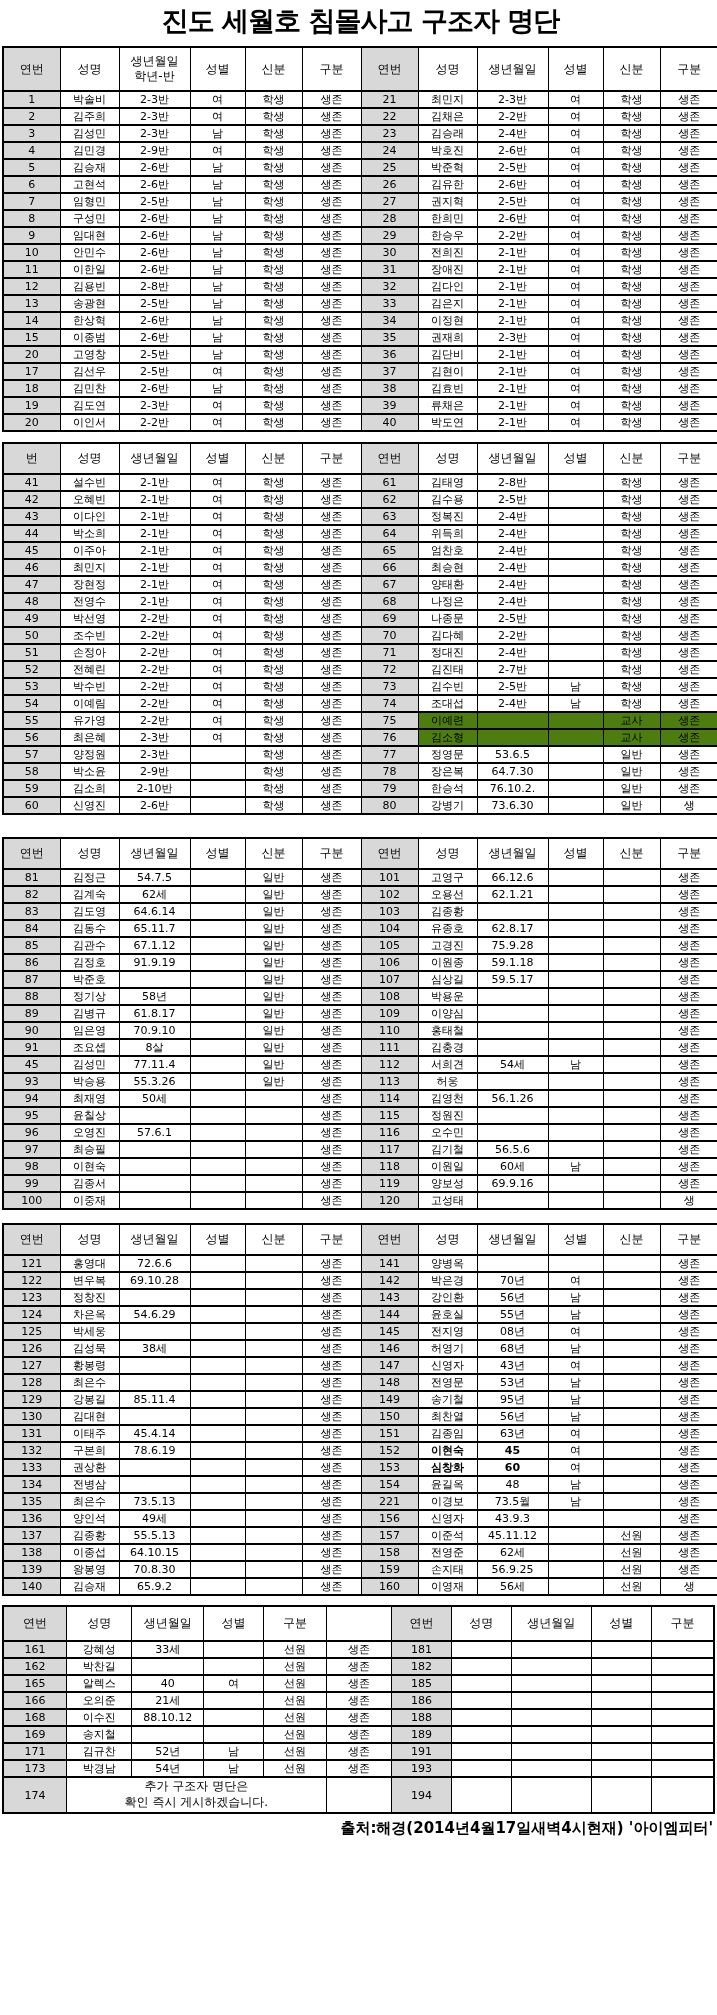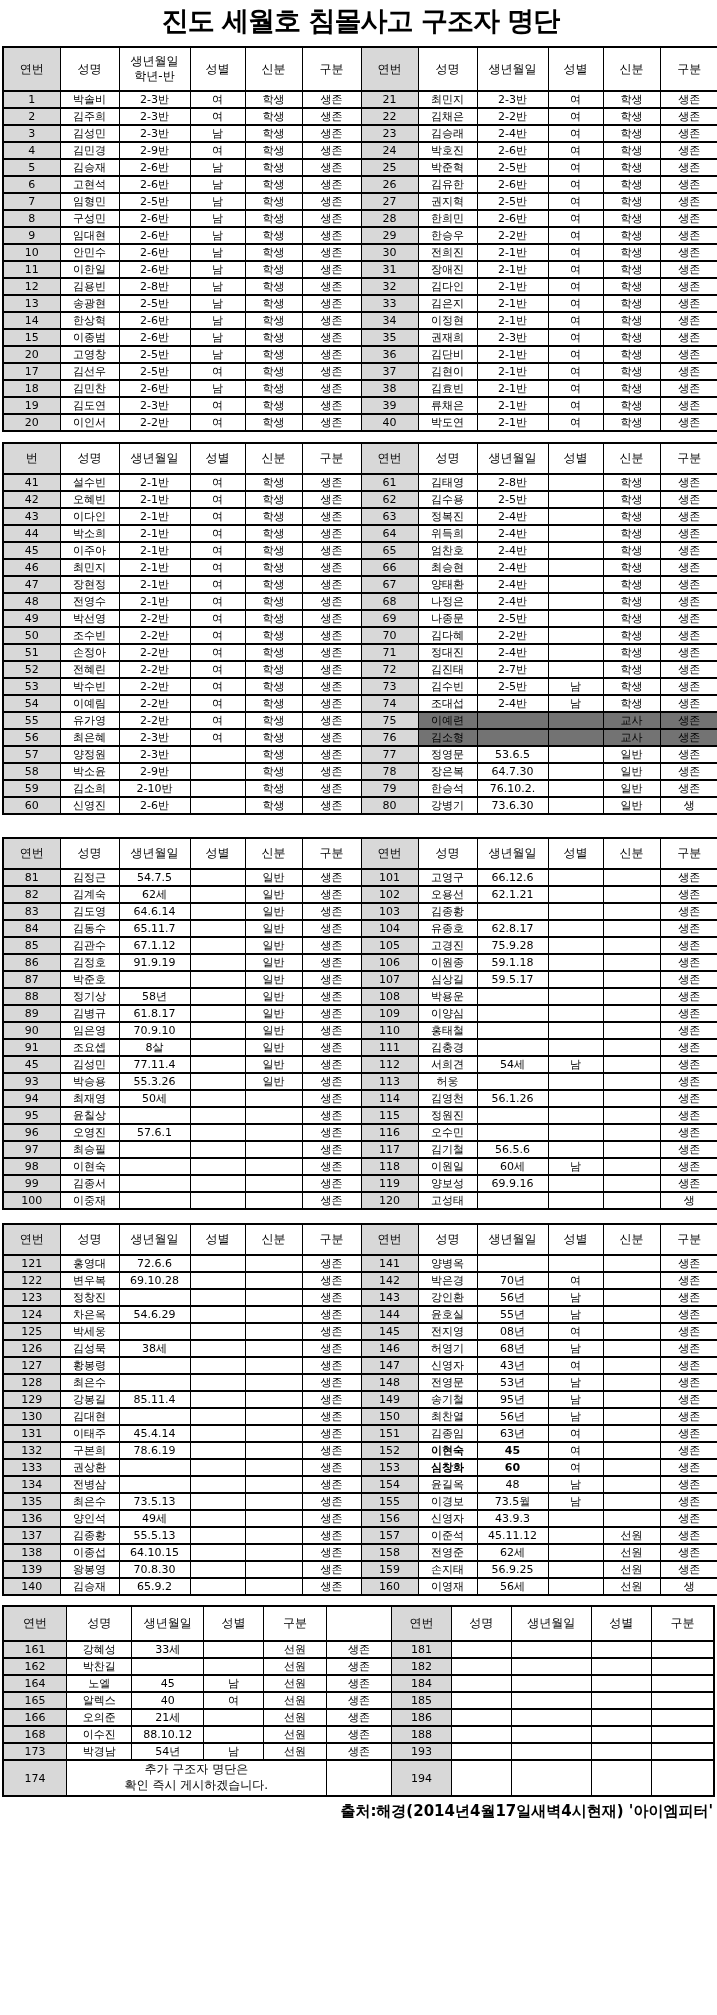--- a/index.html
+++ b/index.html
@@ -3,21 +3,21 @@
 <meta charset="utf-8">
 <style>
   html,body{margin:0;padding:0;background:#fff;}
   body{width:717px;color:#000;font-family:"DejaVu Sans",sans-serif;}
   .page-title{font-size:27px;font-weight:bold;text-align:center;margin:3px 0 7px 4px;letter-spacing:-1px;}
   table{border-collapse:collapse;table-layout:fixed;width:713px;margin-left:2px;border:2px solid #000;}
   th,td{border-left:1px solid #000;border-right:1px solid #000;border-top:2px solid #000;border-bottom:2px solid #000;
         padding:0;text-align:center;vertical-align:middle;overflow:hidden;white-space:nowrap;font-size:11px;}
   th{font-weight:normal;font-size:12px;white-space:pre-line;line-height:1.25;}
   .no{background:#d8d8d8;}
-  .shade{background:#737373;}
+  .shade{background:#4d7c0f;}
   .b{font-weight:bold;}
   .note-cell{white-space:pre-line;font-size:12px;line-height:1.3;margin-top:21px;}
   .s1{margin-top:2px}  .s1 tr{height:16px} .s1 tr.hd{height:44px}
   .s2{margin-top:10px} .s2 tr{height:16px} .s2 tr.hd{height:31px}
   .s3{margin-top:22px} .s3 tr{height:15px} .s3 tr.hd{height:31px}
   .s4{margin-top:13px} .s4 tr{height:16px} .s4 tr.hd{height:31px}
   .s5{margin-top:9px}  .s5 tr{height:17px} .s5 tr.hd{height:35px} .s5 tr.note-row{height:36px}
   .footer{font-size:15px;font-weight:bold;text-align:right;padding:5px 4px 4px 0;}
 </style>
 </head>
@@ -1191,21 +1191,21 @@
         <td></td>
         <td>생존</td>
       </tr>
       <tr>
         <td class="no">135</td>
         <td>최은수</td>
         <td>73.5.13</td>
         <td></td>
         <td></td>
         <td>생존</td>
-        <td class="no">155</td>
+        <td class="no">221</td>
         <td>이경보</td>
         <td>73.5월</td>
         <td>남</td>
         <td></td>
         <td>생존</td>
       </tr>
       <tr>
         <td class="no">136</td>
         <td>양인석</td>
         <td>49세</td>
@@ -1326,33 +1326,20 @@
         <td></td>
         <td>선원</td>
         <td>생존</td>
         <td class="no">182</td>
         <td></td>
         <td></td>
         <td></td>
         <td></td>
       </tr>
       <tr>
-        <td class="no">164</td>
-        <td>노엘</td>
-        <td>45</td>
-        <td>남</td>
-        <td>선원</td>
-        <td>생존</td>
-        <td class="no">184</td>
-        <td></td>
-        <td></td>
-        <td></td>
-        <td></td>
-      </tr>
-      <tr>
         <td class="no">165</td>
         <td>알렉스</td>
         <td>40</td>
         <td>여</td>
         <td>선원</td>
         <td>생존</td>
         <td class="no">185</td>
         <td></td>
         <td></td>
         <td></td>
@@ -1372,20 +1359,46 @@
         <td></td>
       </tr>
       <tr>
         <td class="no">168</td>
         <td>이수진</td>
         <td>88.10.12</td>
         <td></td>
         <td>선원</td>
         <td>생존</td>
         <td class="no">188</td>
+        <td></td>
+        <td></td>
+        <td></td>
+        <td></td>
+      </tr>
+      <tr>
+        <td class="no">169</td>
+        <td>송지철</td>
+        <td></td>
+        <td></td>
+        <td>선원</td>
+        <td>생존</td>
+        <td class="no">189</td>
+        <td></td>
+        <td></td>
+        <td></td>
+        <td></td>
+      </tr>
+      <tr>
+        <td class="no">171</td>
+        <td>김규찬</td>
+        <td>52년</td>
+        <td>남</td>
+        <td>선원</td>
+        <td>생존</td>
+        <td class="no">191</td>
         <td></td>
         <td></td>
         <td></td>
         <td></td>
       </tr>
       <tr>
         <td class="no">173</td>
         <td>박경남</td>
         <td>54년</td>
         <td>남</td>

